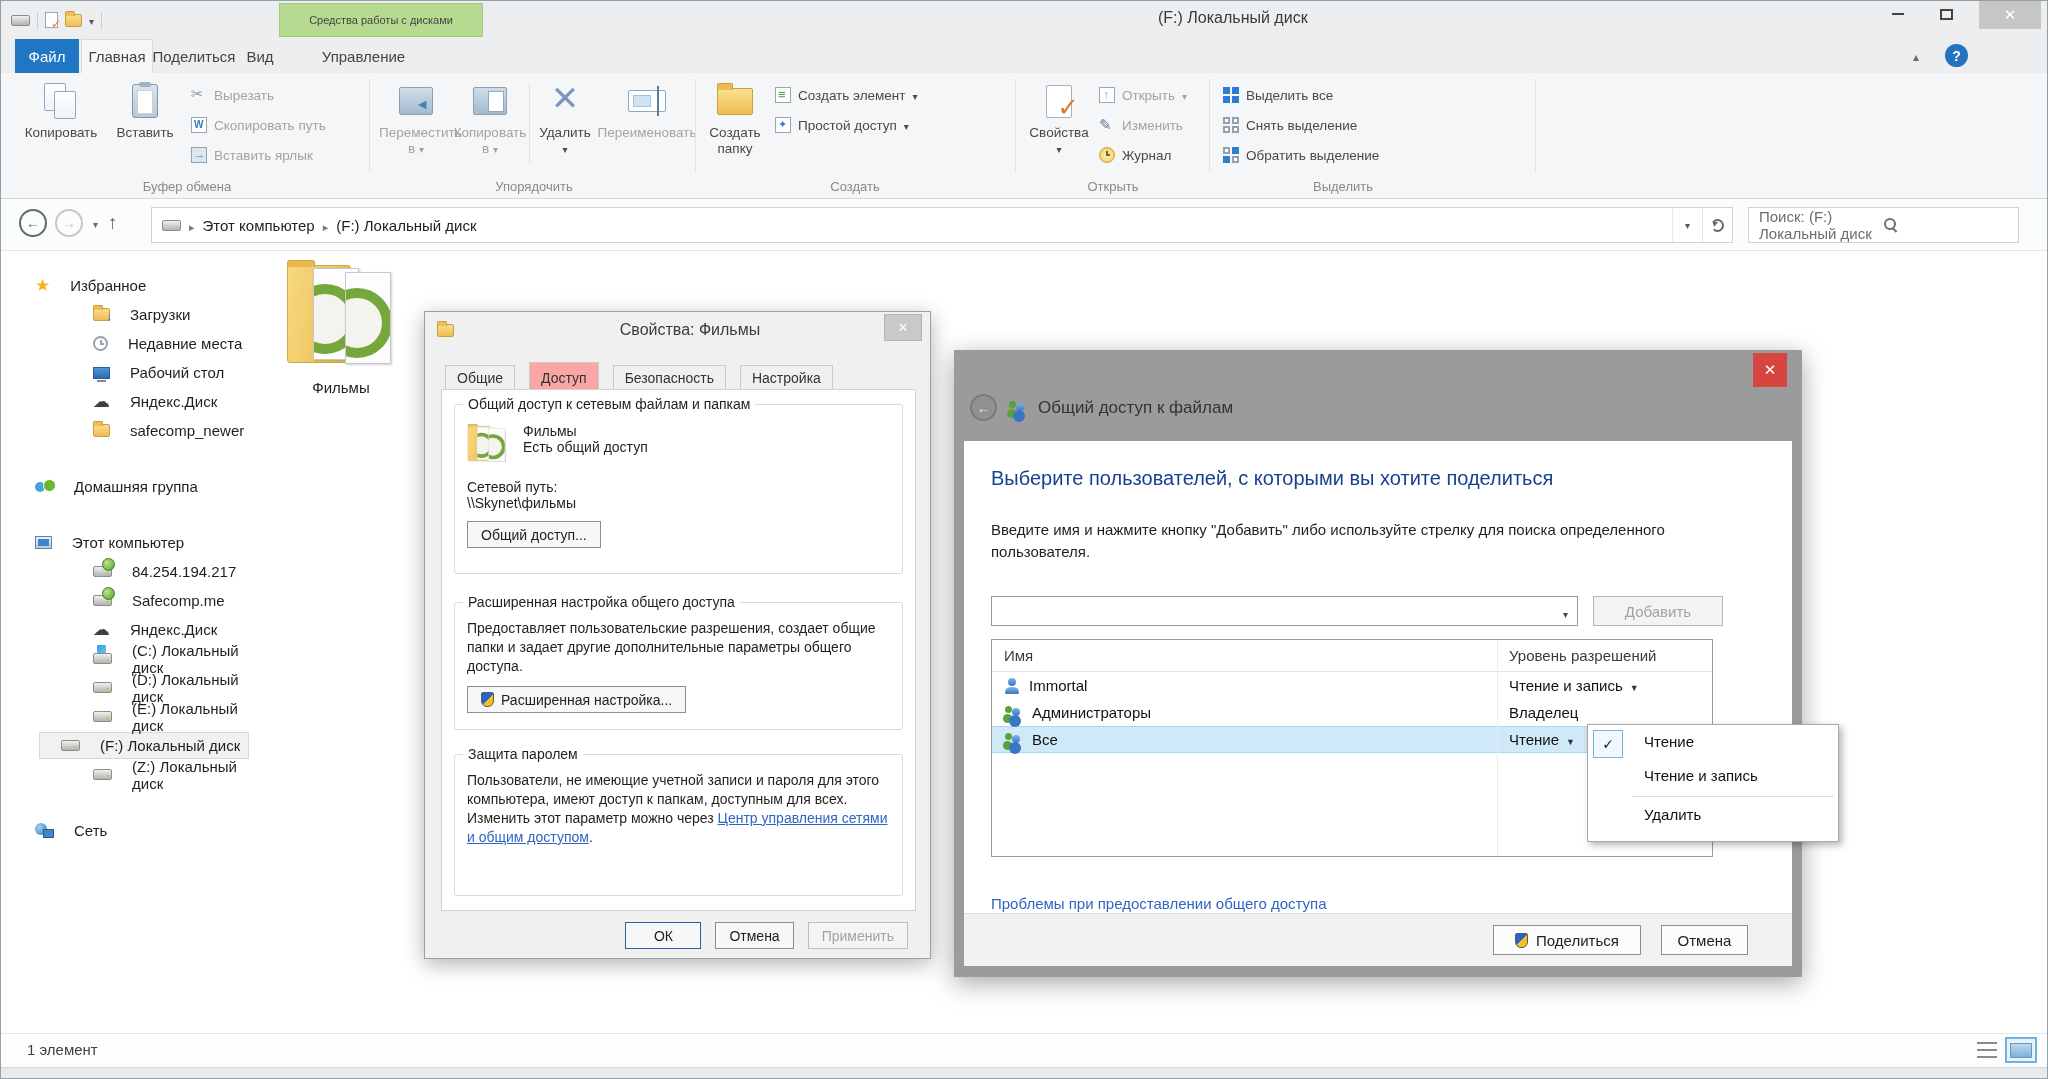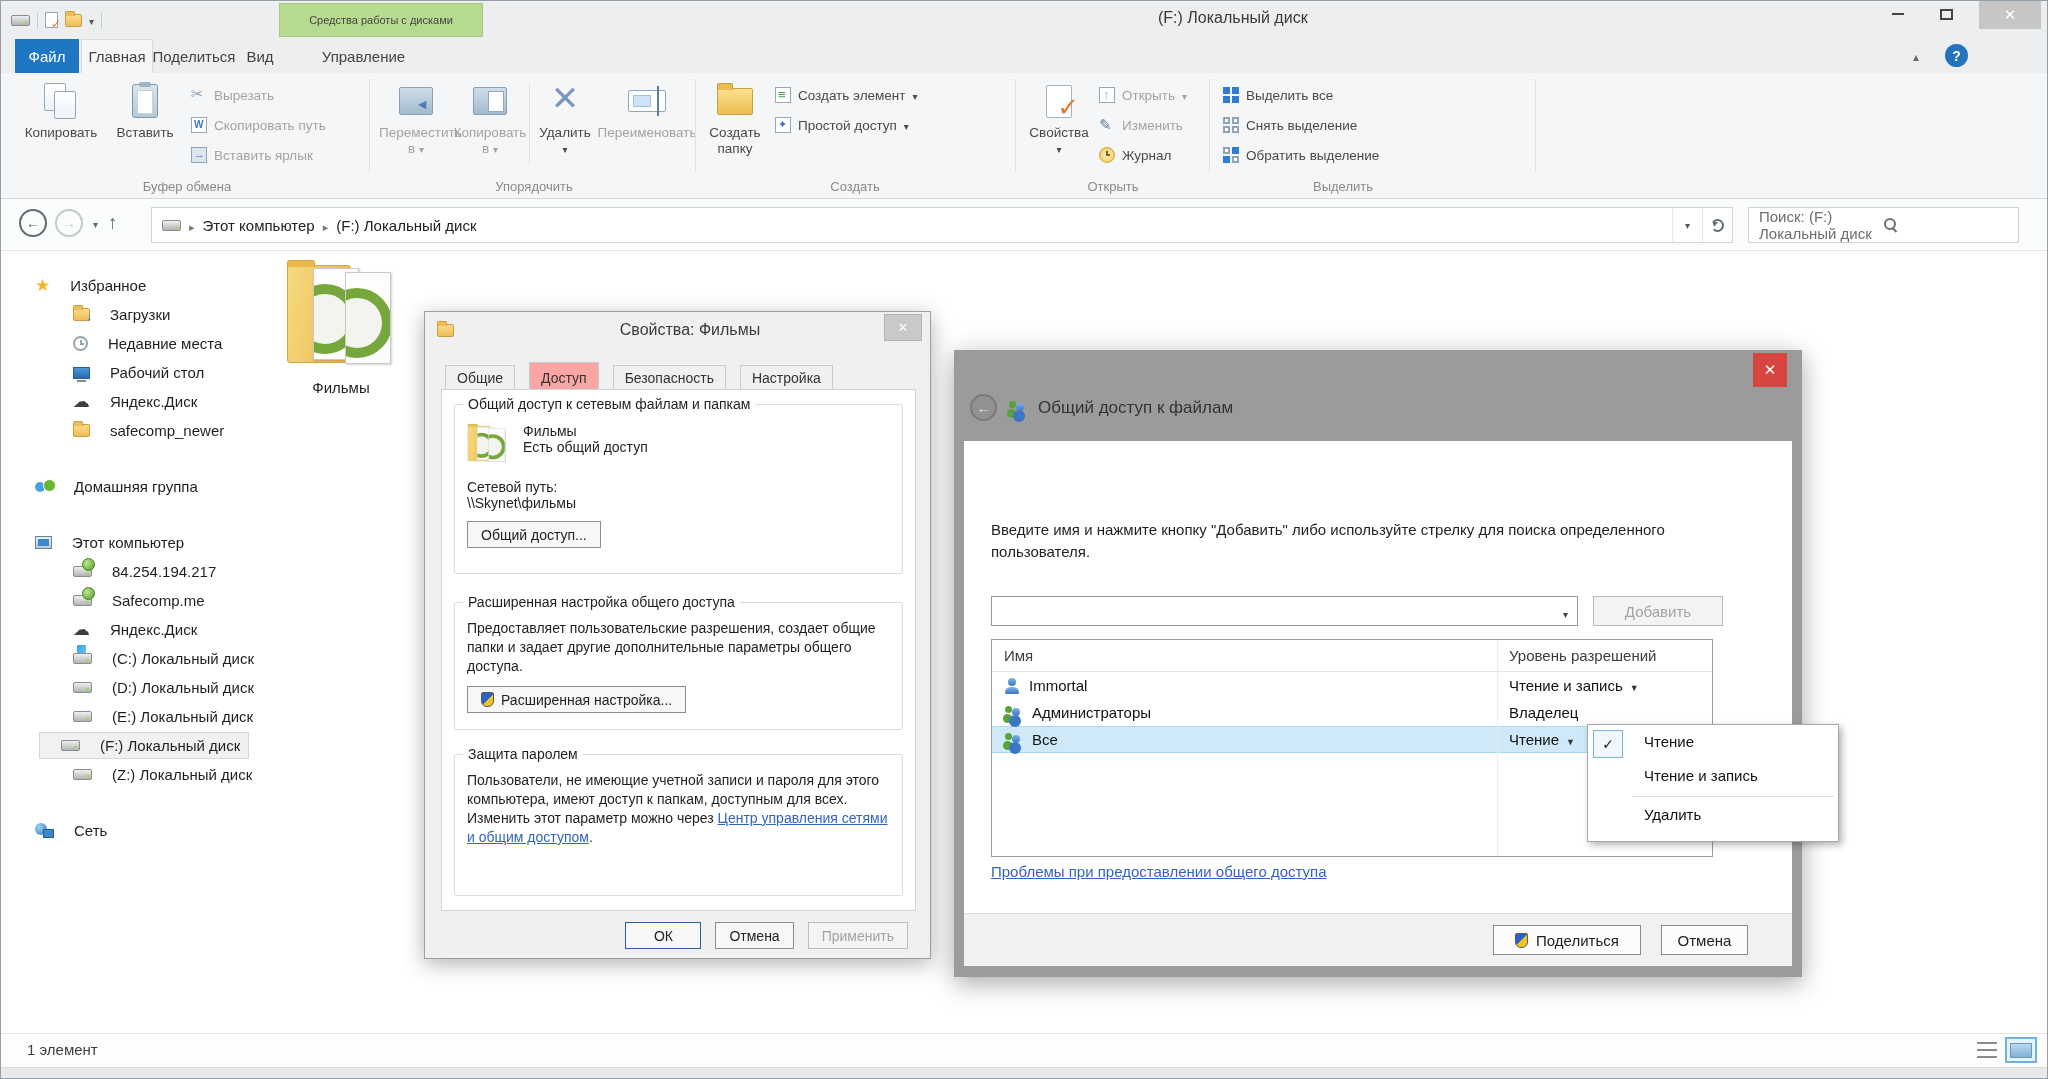--- a/index.html
+++ b/index.html
@@ -131,21 +131,21 @@
 .navc{width:28px;height:28px;border:2px solid #5f6a72;border-radius:50%;color:#5f6a72;display:flex;align-items:center;justify-content:center;font-size:14px}
 .navdis{opacity:.35}
 .addr{position:absolute;left:150px;top:8px;width:1582px;height:36px;background:#fff;border:1px solid #cfd3d6;display:flex;align-items:center;gap:8px;padding-left:10px;font-size:15px;color:#222}
 .addrctl{margin-left:auto;display:flex;align-items:center;height:100%}
 .addrctl>div{width:30px;height:100%;display:flex;align-items:center;justify-content:center;border-left:1px solid #e6e8ea}
 .search{position:absolute;left:1747px;top:8px;width:271px;height:36px;background:#fff;border:1px solid #cfd3d6;display:flex;align-items:center;padding:0 10px;font-size:15px;color:#6e6e6e}
 .search span{flex:1}
 
 .side{position:absolute;left:0;top:250px;width:258px;height:782px;background:#fff;padding-top:20px;font-size:15px;color:#1f1f1f}
 .srow{display:flex;align-items:center;gap:20px;height:29px;padding-left:34px}
-.srow.ch{padding-left:72px}
+.srow.ch{padding-left:92px}
 .sgap{height:27px}
 .srow.sel{background:#f1f1f1;border:1px solid #d7d7d7;height:27px;margin:1px 10px 1px 38px;padding-left:21px}
 .tile{position:absolute;left:282px;top:256px;width:116px;text-align:center;font-size:15px;color:#1f1f1f}
 .fdvd{position:relative;width:112px;height:118px;margin:0 auto}
 .fdvd .fb{position:absolute;left:2px;top:8px;width:64px;height:98px;background:linear-gradient(100deg,#f7d97f,#e9b94d);border:1px solid #cfa845;border-radius:3px}
 .fdvd .fb::before{content:"";position:absolute;left:-1px;top:-6px;width:26px;height:6px;background:#e9b94d;border:1px solid #cfa845;border-bottom:0;border-radius:3px 3px 0 0}
 .case{position:absolute;width:46px;height:92px;background:#fdfdfd;border:1px solid #c8c8c8;overflow:hidden;box-shadow:1px 1px 2px rgba(0,0,0,.18)}
 .case::before{content:"";position:absolute;left:-24px;top:15px;width:50px;height:50px;border:10px solid #76a73c;border-radius:50%;background:#f4f4ef}
 .c1{left:28px;top:11px}
 .c2{left:60px;top:15px}
@@ -189,21 +189,21 @@
 .sbtn{height:30px;border:1px solid #8c8c8c;background:#fcfcfc;font-size:15px;display:flex;align-items:center;justify-content:center;gap:8px;color:#222}
 .sbtn.dis{color:#9a9a9a;border-color:#b8b8b8;background:#f3f3f3}
 .addbtn{position:absolute;left:629px;top:155px;width:130px}
 .ulist{position:absolute;left:27px;top:198px;width:722px;height:218px;border:1px solid #9c9c9c;font-size:15px}
 .colsep{position:absolute;left:505px;top:0;bottom:0;width:1px;background:#ececec}
 .uhead{display:flex;height:32px;align-items:center;color:#3c3c3c;border-bottom:1px solid #e4e4e4}
 .ucol1{width:505px;padding-left:12px;display:flex;align-items:center;gap:9px}
 .ucol2{flex:1;padding-left:12px;display:flex;align-items:center;gap:7px}
 .urow{display:flex;height:27px;align-items:center;color:#111}
 .urow.sel{background:#cfe9f9;border-top:1px solid #a8d9f2;border-bottom:1px solid #a8d9f2;height:27px}
-.slink{position:absolute;left:27px;top:422px;color:#2f66c2;text-decoration:underline;font-size:15px}
+.slink{position:absolute;left:27px;top:454px;color:#2f66c2;font-size:15px}
 .sd-foot{position:absolute;left:10px;top:563px;width:828px;height:53px;background:#f1f1f1;border-top:1px solid #dfdfdf}
 .sd-foot .sbtn{position:absolute;top:11px}
 .btn-share{left:529px;width:148px}
 .btn-scancel{left:697px;width:87px}
 .smenu{position:absolute;left:633px;top:374px;width:252px;height:118px;background:#fff;border:1px solid #a8a8a8;box-shadow:3px 3px 7px rgba(0,0,0,.3);font-size:15px;color:#111;z-index:5}
 .mchk{position:absolute;left:5px;top:5px;width:30px;height:28px;border:1px solid #7eb3da;background:#f0f8fd;display:flex;align-items:center;justify-content:center;font-size:14px;color:#222}
 .mi{height:34px;line-height:34px;padding-left:56px}
 .msep{height:1px;background:#dcdcdc;margin:3px 4px 3px 44px}
 </style>
 </head>
@@ -565,20 +565,21 @@
   </div>
 
   <div class="sdlg">
     <div class="sd-x xg"></div>
     <div class="sd-title">
       <span class="bkc bkg"></span>
       <span class="i-users"></span>
       <span>Общий доступ к файлам</span>
     </div>
     <div class="sd-body">
+      <div class="shead">Выберите пользователей, с которыми вы хотите поделиться</div>
       <div class="sinstr">Введите имя и нажмите кнопку "Добавить" либо используйте стрелку для поиска определенного пользователя.</div>
       <div class="combo">
           <span class="dar"></span>
         </div>
       <button class="sbtn dis addbtn">
           <span>Добавить</span>
         </button>
       <div class="ulist">
         <div class="colsep"></div>
         <div class="uhead">

